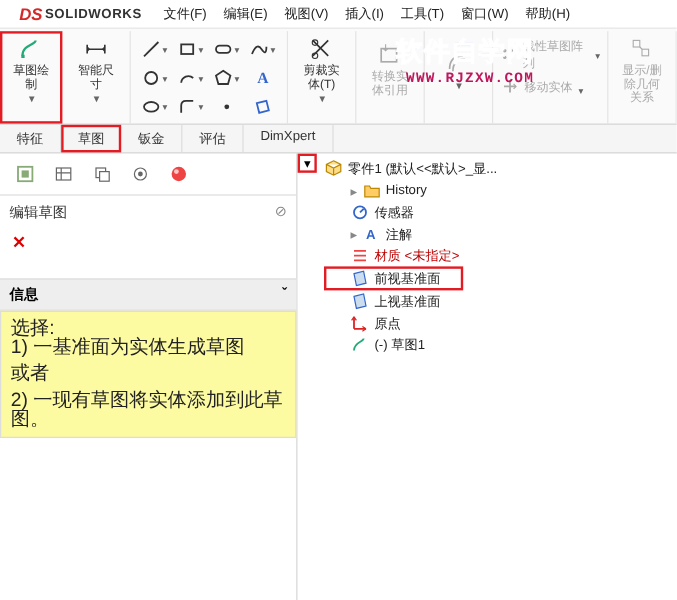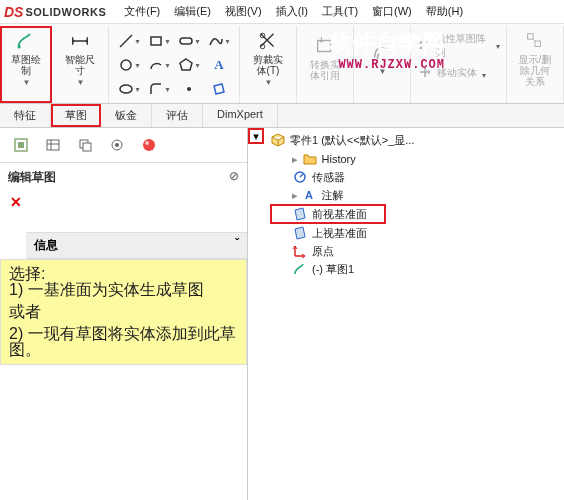--- a/index.html
+++ b/index.html
@@ -1,17 +1,17 @@
 <!DOCTYPE html>
 <html><head>
 <meta charset="utf-8">
 <style>
 * { margin: 0; padding: 0; box-sizing: border-box; font-family: "Microsoft YaHei", sans-serif; }
 body { background: #fff; width: 564px; height: 500px; font-size: 11px; overflow: hidden; position: relative; }
-.titlebar { height: 24px; display: flex; align-items: center; padding: 0 4px; background: #fff; border-bottom: 1px solid #e0e0e0; }
+.titlebar { height: 24px; display: flex; align-items: center; padding: 0 16px; background: #fff; border-bottom: 1px solid #e0e0e0; }
 .logo { display: flex; align-items: center; gap: 2px; margin-right: 12px; }
 .logo-ds { color: #d62828; font-weight: bold; font-style: italic; font-size: 14px; }
 .logo-text { font-size: 11px; letter-spacing: 0.5px; color: #333; font-weight: 600; }
 .menu { display: flex; gap: 2px; font-size: 11px; color: #222; }
 .menu span { padding: 2px 6px; cursor: default; }
 .ribbon { display: flex; border-bottom: 1px solid #ccc; padding: 2px 0 0 0; height: 80px; background: #fafafa; }
 .rgroup { display: flex; flex-direction: column; align-items: center; padding: 2px 6px; border-right: 1px solid #e4e4e4; }
 .rbig { display: flex; flex-direction: column; align-items: center; justify-content: center; width: 44px; height: 60px; gap: 2px; }
 .rbig-label { font-size: 10px; line-height: 11px; text-align: center; color: #333; }
 .rbig-label.disabled { color: #aaa; }
@@ -20,24 +20,24 @@
 .icon24 { width: 22px; height: 22px; display: inline-block; }
 .grid-tools { display: grid; grid-template-columns: repeat(4, 28px); grid-template-rows: repeat(3, 22px); gap: 2px; padding-top: 2px; }
 .gt { display: flex; align-items: center; justify-content: center; }
 .tabs { display: flex; border-bottom: 1px solid #ccc; height: 24px; background: #f5f5f5; }
 .tab { padding: 4px 14px; font-size: 11px; color: #333; border-right: 1px solid #ddd; }
 .tab.hl { border: 2px solid #e31c23; padding: 2px 12px; }
 .main { display: flex; height: calc(500px - 24px - 80px - 24px); }
 .left { width: 248px; border-right: 1px solid #ccc; background: #fff; display: flex; flex-direction: column; }
 .lefttabs { display: flex; gap: 6px; padding: 6px 8px; border-bottom: 1px solid #ddd; }
 .lefttabs .lt { width: 26px; height: 22px; display: flex; align-items: center; justify-content: center; }
-.section-head { font-size: 12px; font-weight: 700; padding: 6px 8px; display: flex; justify-content: space-between; color: #333; }
+.section-head { font-size: 12px; font-weight: 400; padding: 6px 8px; display: flex; justify-content: space-between; color: #333; }
 .section-head .pin { color: #888; }
 .close-x { color: #d00; font-size: 14px; padding: 2px 10px; font-weight: bold; }
-.info-head { font-size: 12px; font-weight: 600; padding: 4px 8px; background: #eee; border-top: 1px solid #ddd; border-bottom: 1px solid #ddd; margin-left: 26px; }
+.info-head { font-size: 12px; font-weight: 600; padding: 4px 8px; background: #eee; border-top: 1px solid #ddd; border-bottom: 1px solid #ddd; }
 .info-box { background: #fdfba1; padding: 6px 8px; font-size: 16px; color: #222; line-height: 16px; border: 1px solid #ddd; margin: 0; }
 .right { flex: 1; background: #fff; position: relative; }
 .tree { padding: 2px 0 0 22px; font-size: 11px; color: #222; }
 .tree-root { display: flex; align-items: center; gap: 4px; padding: 2px 0; text-align: right; }
 .tree-item { display: flex; align-items: center; gap: 4px; padding: 1px 0 1px 22px; }
 .tree-item.hl { border: 2px solid #e31c23; padding: 0 4px 0 20px; margin-left: 0; width: 116px; }
 .dd-arrow { position: absolute; left: 0; top: 0; width: 16px; height: 16px; border: 2px solid #e31c23; display: flex; align-items: center; justify-content: center; background: #fff; }
 .watermark { position: absolute; top: 28px; left: 330px; pointer-events: none; text-align: right; }
 .wm1 { font-size: 22px; font-weight: 900; color: #1e6fd9; -webkit-text-stroke: 1px #fff; letter-spacing: 1px; }
 .wm2 { font-size: 12px; font-weight: 700; color: #be185d; letter-spacing: 1px; font-family: Liberation Mono, monospace; }
@@ -305,20 +305,26 @@
           </svg>
         <span>传感器</span>
       </div>
       <div class="tree-item">
         <span style="color:#888">▸</span>
         <svg class="icon16" viewBox="0 0 16 16">
             <text x="3" y="12" font-size="11" fill="#36c" font-weight="bold">A</text>
           </svg>
         <span>注解</span>
       </div>
+      <div class="tree-item">
+        <svg class="icon16" viewBox="0 0 16 16">
+            <path d="M3 4 H13 M3 8 H13 M3 12 H13" stroke="#e44" stroke-width="1.5"></path>
+          </svg>
+        <span style="color:#b00">材质 &lt;未指定&gt;</span>
+      </div>
       <div class="tree-item hl">
         <svg class="icon16" viewBox="0 0 16 16">
             <path d="M3 4 L11 2 L13 12 L5 14 Z" stroke="#36c" fill="#cde" stroke-width="1"></path>
           </svg>
         <span>前视基准面</span>
       </div>
       <div class="tree-item">
         <svg class="icon16" viewBox="0 0 16 16">
             <path d="M3 4 L11 2 L13 12 L5 14 Z" stroke="#36c" fill="#cde" stroke-width="1"></path>
           </svg>

